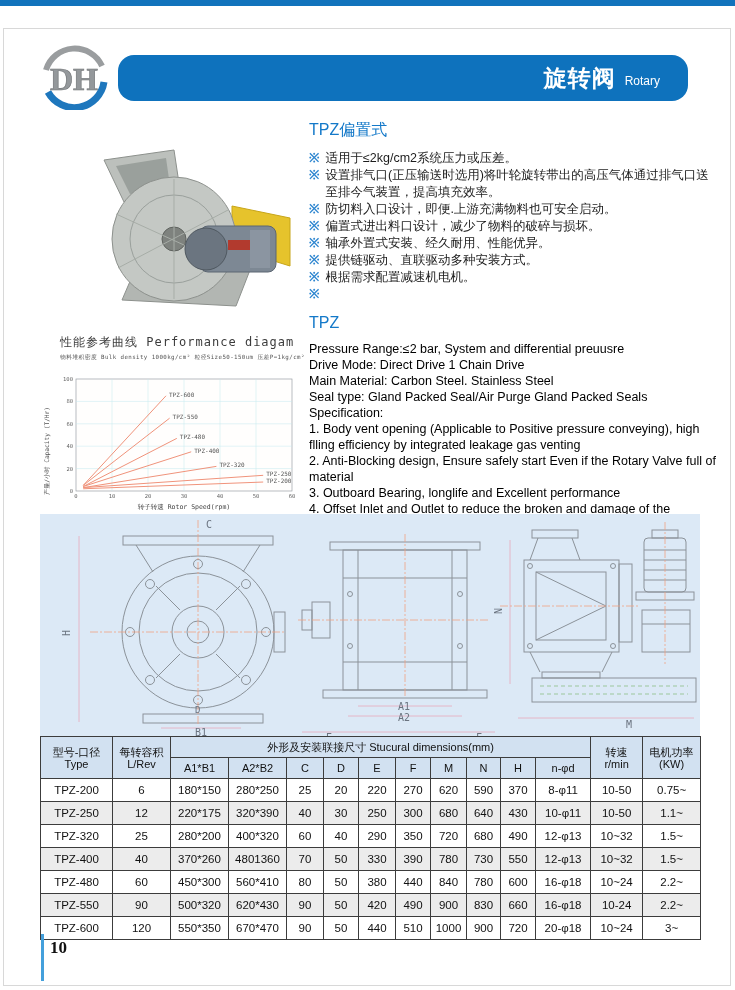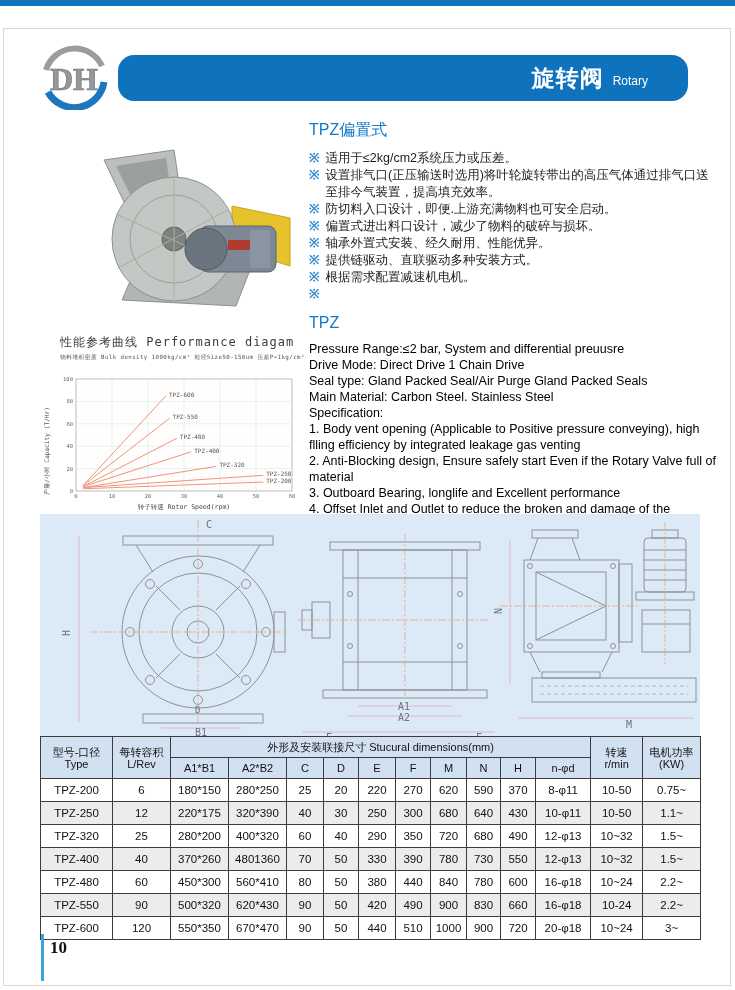--- a/index.html
+++ b/index.html
@@ -2,21 +2,21 @@
 <html><head>
 <meta charset="utf-8">
 <style>
   html,body{margin:0;padding:0;}
   body{width:735px;height:990px;background:#fff;font-family:"Liberation Sans",sans-serif;position:relative;overflow:hidden;}
   .topstrip{position:absolute;left:0;top:0;width:735px;height:6px;background:#1173bc;}
   .frame{position:absolute;left:3px;top:28px;right:4px;bottom:4px;border:1px solid #d8d8d8;}
   
   .logo{position:absolute;left:36px;top:44px;width:76px;height:66px;}
   .banner{position:absolute;left:118px;top:55px;width:570px;height:46px;background:#0e72bd;border-radius:16px;
-          display:flex;align-items:center;justify-content:flex-end;gap:9px;padding-right:40px;box-sizing:border-box;color:#fff;}
+          display:flex;align-items:center;justify-content:flex-end;gap:9px;padding-right:28px;box-sizing:border-box;color:#fff;}
   .banner .zh{font-size:23px;font-weight:bold;letter-spacing:1px;}
   .banner .en{font-size:12px;margin-top:6px;}
   
   .photo{position:absolute;left:82px;top:144px;width:215px;height:170px;}
   
   .sec-offset{position:absolute;left:309px;top:120px;width:406px;}
   h2.blue{color:#1479c9;font-size:16px;font-weight:normal;margin:0 0 9px 0;}
   .bullets{margin:0;padding:0;list-style:none;}
   .bullets li{display:flex;font-size:12.5px;line-height:17px;color:#1c1c1c;}
   .bullets .mark{color:#2e86d0;font-weight:bold;margin-right:6px;flex:0 0 auto;}
@@ -109,22 +109,22 @@
       <li>
           <span class="mark">※</span>
         </li>
     </ul>
   </div>
 
   <div class="sec-tpz">
     <h2 class="blue">TPZ</h2>
     <p>Pressure Range:≤2 bar, System and differential preuusre</p>
     <p>Drive Mode: Direct Drive 1 Chain Drive</p>
+    <p>Main Material: Carbon Steel. Stainless Steel</p>
     <p>Seal type: Gland Packed Seal/Air Purge Gland Packed Seals</p>
-    <p>Main Material: Carbon Steel. Stainless Steel</p>
     <p>Specification:</p>
     <p>1. Body vent opening (Applicable to Positive pressure conveying), high flling efficiency by integrated leakage gas venting</p>
     <p>2. Anti-Blocking design, Ensure safely start Even if the Rotary Valve full of material</p>
     <p>3. Outboard Bearing, longlife and Excellent performance</p>
     <p>4. Offset Inlet and Outlet to reduce the broken and damage of the material.</p>
   </div>
 
   <div class="chart">
     <div class="ct">性能参考曲线 Performance diagam</div>
     <div class="cs">物料堆积密度 Bulk density 1000kg/cm²  粒径Size50-150um  压差P=1kg/cm²</div>

